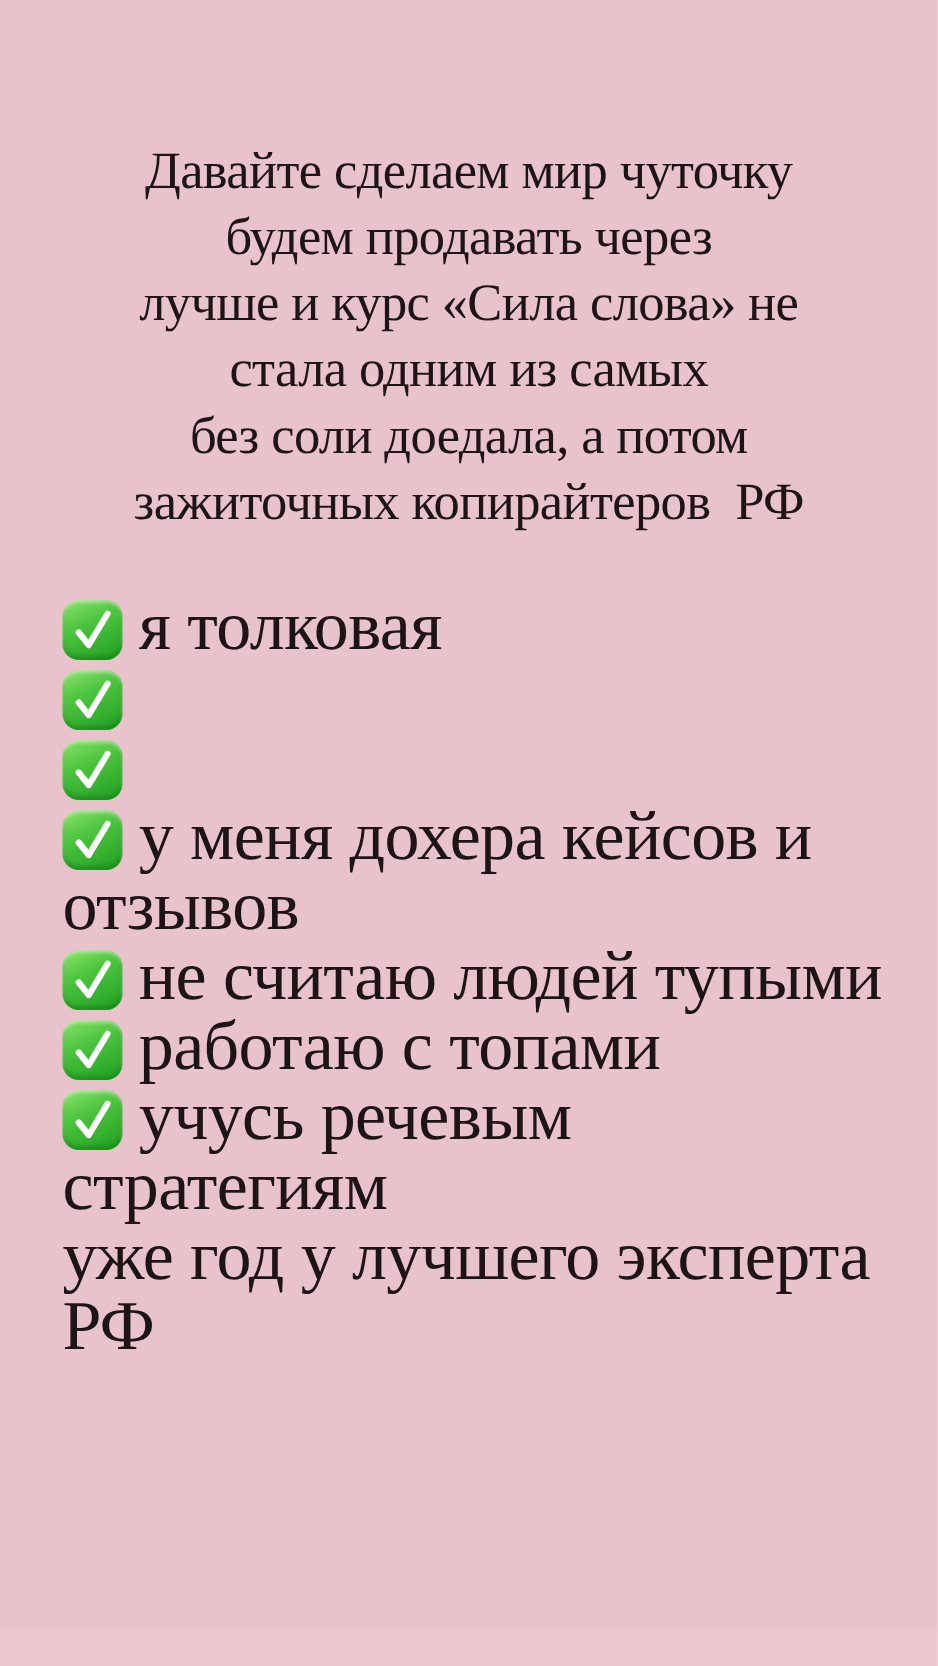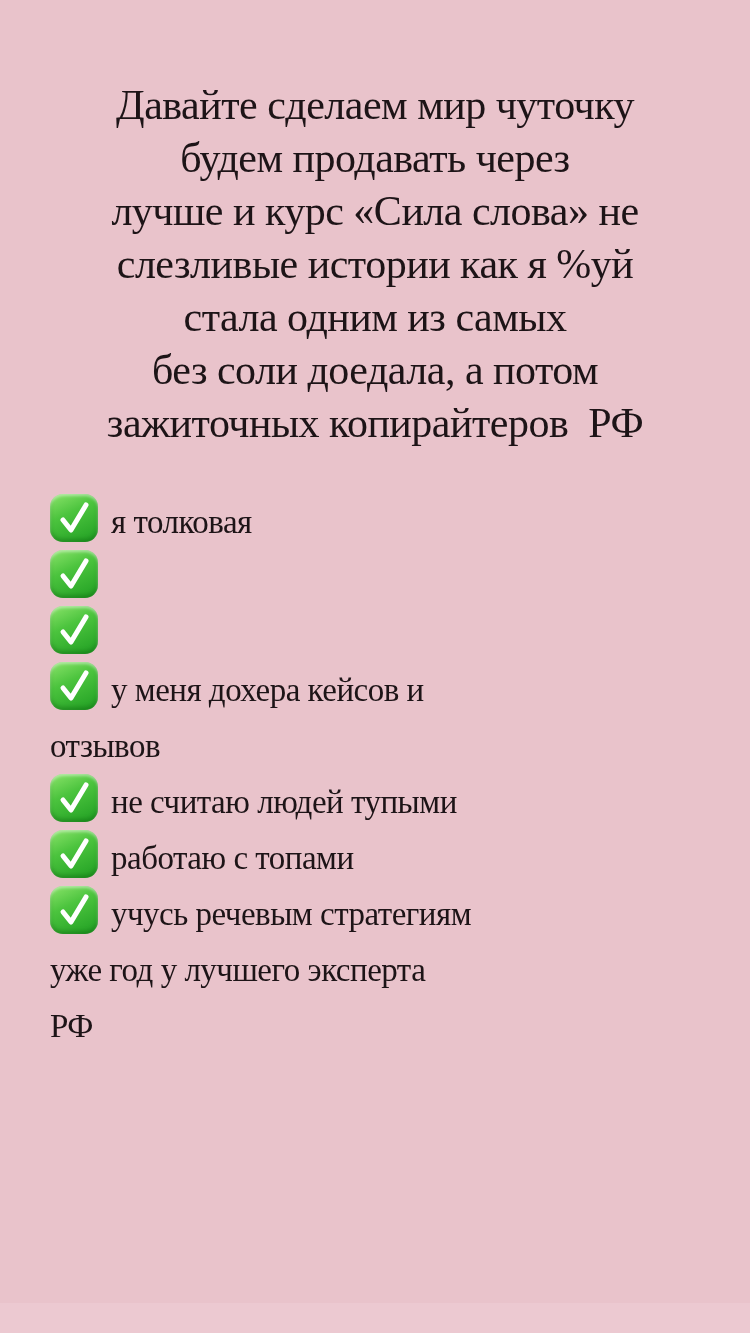--- a/index.html
+++ b/index.html
@@ -9,34 +9,34 @@
   .page {
     position: relative;
     width: 750px;
     height: 1333px;
     overflow: hidden;
     background: var(--bg, #e9c3cb);
     color: var(--text, #1d1417);
     font-family: "Liberation Serif", serif;
   }
   .intro {
-    padding-top: 79px;
+    padding-top: 111px;
     text-align: center;
     font-size: 42px;
     line-height: 53px;
     letter-spacing: -0.5px;
     font-family: Liberation Serif, serif;
   }
   .intro-line {
     white-space: pre; 
   }
   .checklist {
     margin-top: 44px;
     padding: 0 40px 0 50px;
-    font-size: 33px;
+    font-size: 56px;
     line-height: 56px;
     letter-spacing: -0.5px;
   }
   .check-item {
     margin: 0;
   }
   .check-emoji {
     display: inline-block;
     width: 48px;
     height: 48px;
@@ -69,21 +69,20 @@
 </style>
 </head>
 <body>
 
 <div class="page">
 
   <div class="intro">
     <div class="intro-line">Давайте сделаем мир чуточку</div>
     <div class="intro-line">будем продавать через</div>
     <div class="intro-line">лучше и курс «Сила слова» не</div>
-    <div class="intro-line">слезливые истории как я %уй</div>
     <div class="intro-line">стала одним из самых</div>
     <div class="intro-line">без соли доедала, а потом</div>
     <div class="intro-line">зажиточных копирайтеров  РФ</div>
   </div>
 
   <div class="checklist">
 
     <div class="check-item"><span class="check-emoji"><svg viewBox="0 0 48 48" aria-hidden="true">
             <path d="M13 26 L21 36 L36 11" fill="none" stroke="#ffffff" stroke-width="5" stroke-linecap="round" stroke-linejoin="round"></path>
           </svg></span><span class="check-text">я толковая</span></div>

